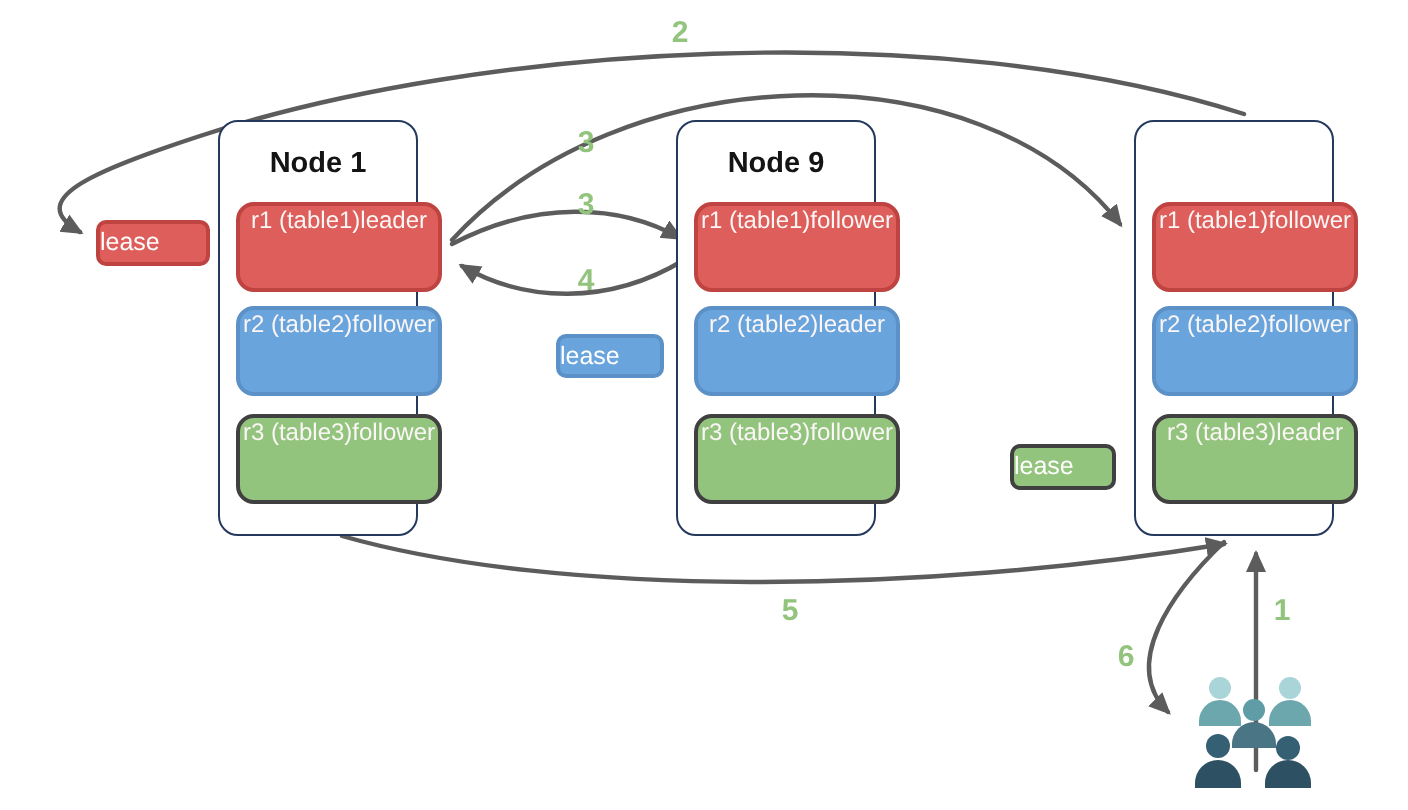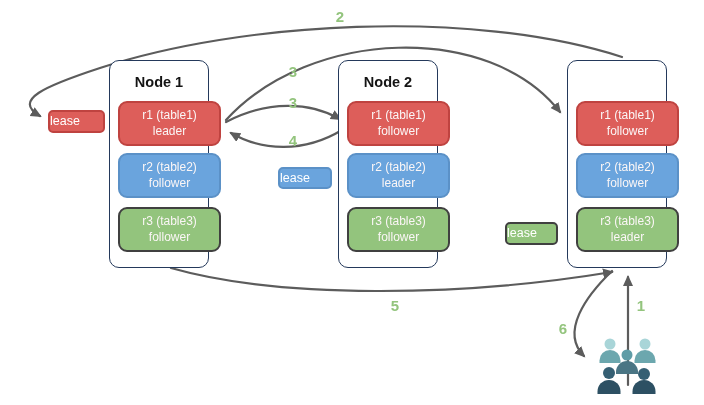--- a/index.html
+++ b/index.html
@@ -6,21 +6,21 @@
   .stage{position:relative;width:704px;height:405px;background:#ffffff;overflow:hidden;
          font-family:"Liberation Sans",sans-serif;}
   .arrows{position:absolute;left:0;top:0;width:704px;height:405px;}
 
   .node{position:absolute;top:60px;width:100px;height:208px;box-sizing:border-box;
         background:#ffffff;border:1.6px solid #24395b;border-radius:10px;}
   .node--1{left:109px}.node--2{left:338px}.node--3{left:567px}
   .node-title{margin-top:13px;text-align:center;font-weight:bold;font-size:14.5px;color:#141414;}
 
   .replica{position:absolute;left:8px;width:103px;height:45px;box-sizing:border-box;
-           border-radius:9px;color:#fbf6f6;display:flex;flex-direction:column;
+           border-radius:9px;color:#fbf6f6;display:flex;flex-direction:row;
            justify-content:center;text-align:center;font-size:12px;line-height:15.5px;}
   .replica--r1{top:40px}.replica--r2{top:92px}.replica--r3{top:146px}
   .c-red{background:#dd5e5a;border:2px solid #bf4340;}
   .c-blue{background:#6aa4dd;border:2px solid #5b91c7;}
   .c-green{background:#93c47d;border:2px solid #404040;}
 
   .lease{position:absolute;box-sizing:border-box;border-radius:5px;color:#ffffff;
          font-size:12.5px;height:23px;line-height:19px;}
   .lease--red{left:48px;top:110px;width:57px;}
   .lease--blue{left:278px;top:167px;width:54px;height:22px;line-height:18px;}
@@ -90,21 +90,21 @@
       <div>r2 (table2)</div>
       <div>follower</div>
     </div>
     <div class="replica replica--r3 c-green">
       <div>r3 (table3)</div>
       <div>follower</div>
     </div>
   </div>
 
   <div class="node node--2">
-    <div class="node-title">Node 2</div>
+    <div class="node-title">Node 9</div>
     <div class="replica replica--r1 c-red">
       <div>r1 (table1)</div>
       <div>follower</div>
     </div>
     <div class="replica replica--r2 c-blue">
       <div>r2 (table2)</div>
       <div>leader</div>
     </div>
     <div class="replica replica--r3 c-green">
       <div>r3 (table3)</div>

